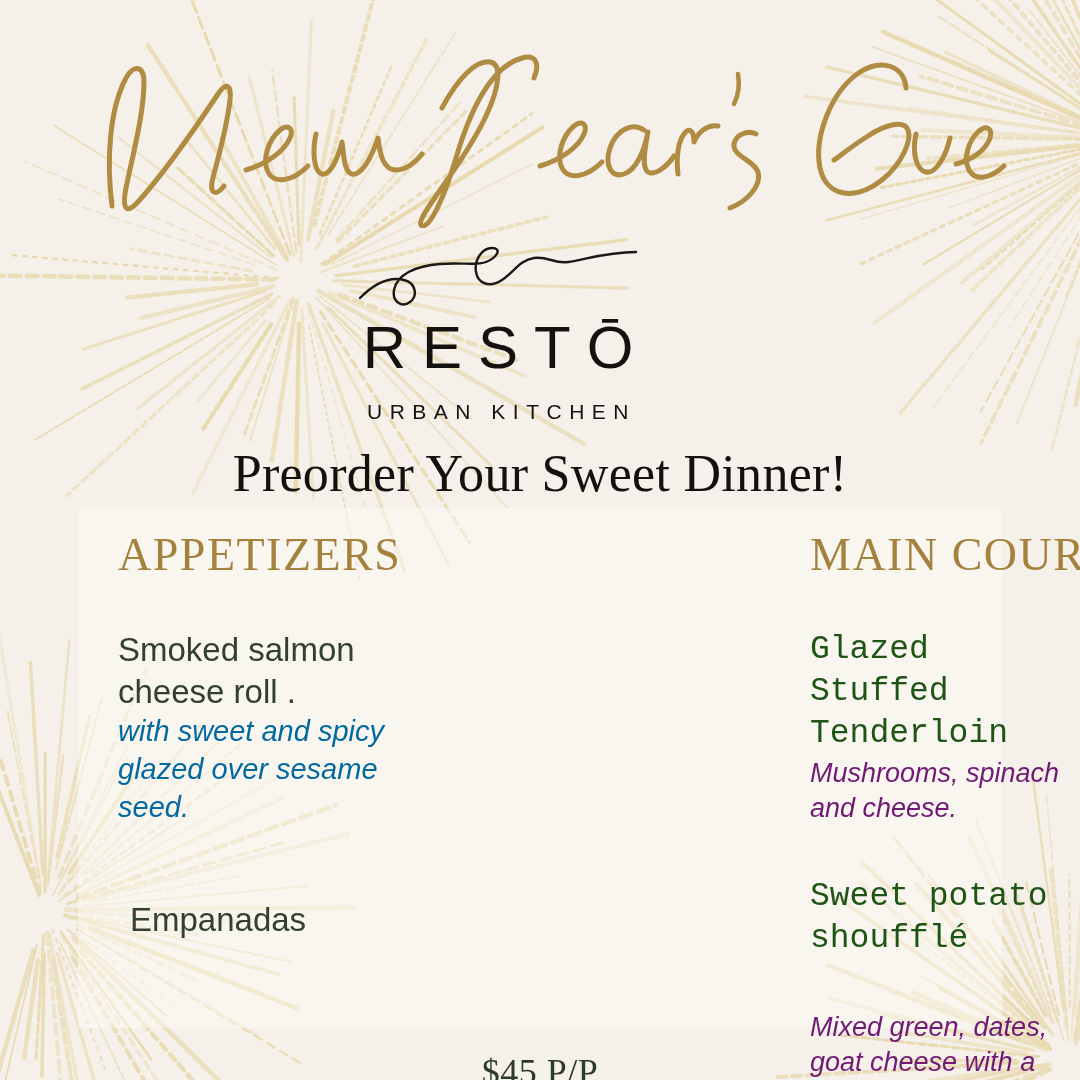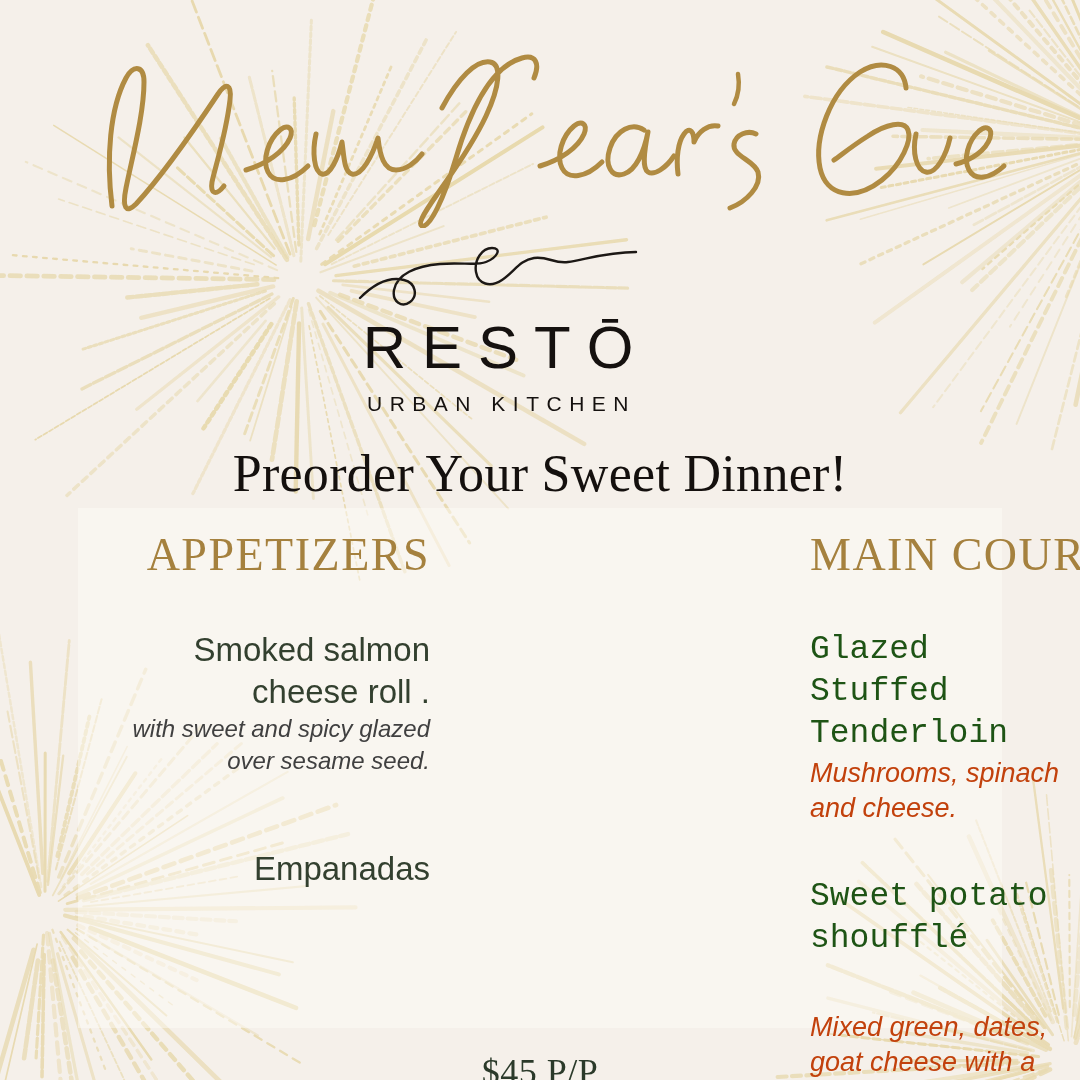--- a/index.html
+++ b/index.html
@@ -75,21 +75,21 @@
     margin-top: 10px;
     margin-left: 16px;
     line-height: 1;
   }
   .logo-sub {
     font-family: "Liberation Sans", sans-serif;
     font-size: 21px;
     font-weight: 400;
     letter-spacing: 7.5px;
     color: #15110f;
-    margin-top: 14px;
+    margin-top: 22px;
     margin-left: 7px;
   }
 
   
   .tagline {
     position: absolute;
     left: 0;
     top: 444px;
     width: 1080px;
     text-align: center;
@@ -109,21 +109,20 @@
     height: 470px;
     z-index: 3;
     display: flex;
   }
   .col {
     box-sizing: border-box;
   }
   .col-left {
     width: 430px;
     padding-left: 118px;
-    text-align: right;
   }
   .col-right {
     width: 650px;
     padding-left: 380px;
   }
   .col-head {
     font-family: "Liberation Serif", serif;
     font-size: 46px;
     color: #a5813e;
     letter-spacing: 1.5px;
@@ -139,26 +138,26 @@
     line-height: 1.28;
   }
   .item-desc {
     font-family: "Liberation Sans", sans-serif;
     font-style: italic;
     line-height: 1.3;
   }
 
   
   .col-left .item-name { font-size: 33px; color: #33402f; }
-  .col-left .item-desc { font-size: 24px; color: #404040; }
-  .col-left .item-empanadas { margin-top: 72px; }
+  .col-left .item-desc { font-size: 29px; color: #0369a1; }
+  .col-left .item-empanadas { margin-top: 72px; margin-left: 12px; }
 
   
   .col-right .item-name { font-size: 33px; color: #1e5415; font-family: Liberation Mono, monospace; }
-  .col-right .item-desc { font-size: 27px; color: #c2410c; }
+  .col-right .item-desc { font-size: 27px; color: #701a75; }
   .col-right .item { margin-bottom: 50px; }
 
   
   .price {
     position: absolute;
     left: 0;
     top: 1022px;
     width: 1080px;
     text-align: center;
     font-family: "Liberation Serif", serif;

